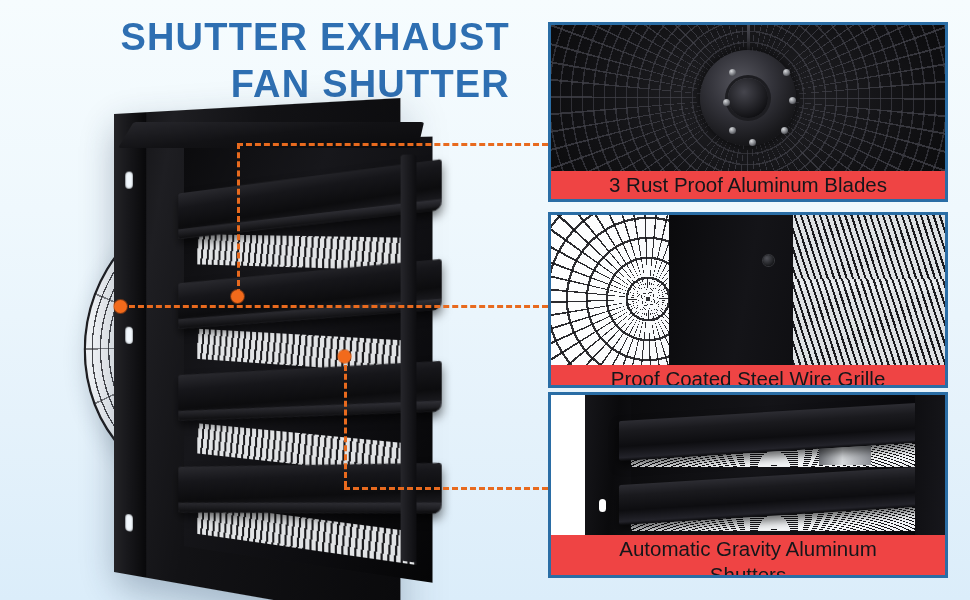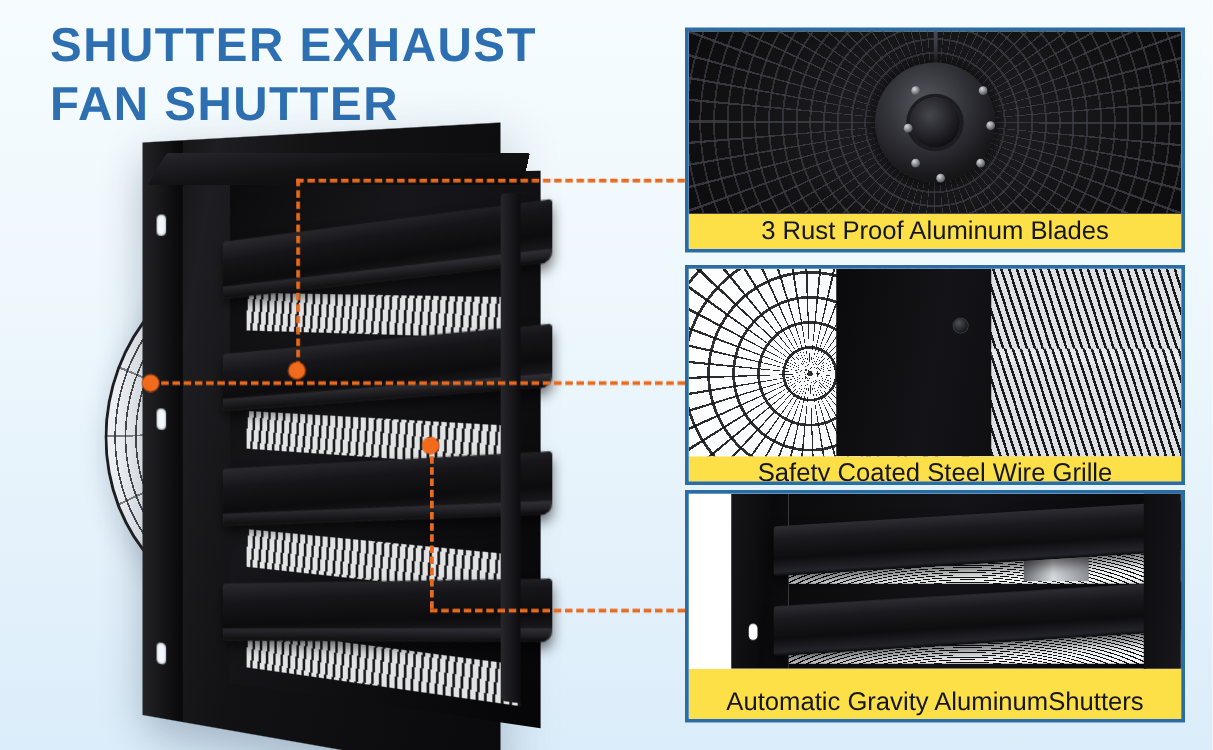--- a/index.html
+++ b/index.html
@@ -21,21 +21,21 @@
     overflow: hidden;
     background: linear-gradient(to bottom, #f6fcfe 0%, #eff8fd 35%, #e5f2fb 70%, #dbedfa 100%);
   }
 
   
   #title {
     position: absolute;
     left: 40px;
     top: 14px;
     width: 470px;
-    text-align: left;
+    text-align: right;
     color: #2e6fb2;
     font-weight: 700;
     font-size: 38px;
     line-height: 47px;
     letter-spacing: 1.2px;
     font-family: "Liberation Sans", sans-serif;
   }
   #title .tline { display: block; white-space: nowrap; }
 
   
@@ -217,21 +217,21 @@
     background: #ffffff;
     overflow: hidden;
   }
   .panel-photo {
     position: relative;
     width: 100%;
     overflow: hidden;
     background: #0a0a0c;
   }
   .panel-caption {
-    background: #fde047;
+    background: #ef4444;
     color: #15161a;
     font-size: 20.5px;
     line-height: 26px;
     text-align: center;
     font-family: "Liberation Sans", sans-serif;
     display: flex;
     align-items: center;
     justify-content: center;
     padding: 0 6px;
     box-sizing: border-box;
@@ -464,36 +464,36 @@
   <div class="panel" style="top:212px; height:176px">
     <div class="panel-photo" id="photo2">
       <div class="p2-white"></div>
       <div class="p2-wires"></div>
       <div class="p2-dark"></div>
       <div class="p2-blade" style="top:-10px"></div>
       <div class="p2-blade" style="top:64px"></div>
       <div class="p2-screw" style="left:212px; top:40px"></div>
     </div>
     <div class="panel-caption" style="height:28px">
-      <span>Safety Coated Steel Wire Grille</span>
+      <span>Proof Coated Steel Wire Grille</span>
     </div>
   </div>
 
   <div class="panel" style="top:392px; height:186px">
     <div class="panel-photo" id="photo3">
       <div class="p3-left-post"></div>
       <div class="p3-hole" style="top:104px"></div>
       <div class="p3-cavity">
         <div class="p3-grille curved" style="top:38px"></div>
         <div class="p3-grille curved" style="top:102px"></div>
         <div class="p3-motor" style="top:40px"></div>
       </div>
       <div class="p3-slat" style="top:16px"></div>
       <div class="p3-slat" style="top:80px"></div>
       <div class="p3-right-post"></div>
     </div>
-    <div class="panel-caption" style="height:54px; ">
+    <div class="panel-caption" style="height:54px; flex-direction:column">
       <span>Automatic Gravity Aluminum</span>
       <span>Shutters</span>
     </div>
   </div>
 
 </div>
 
 </body></html>

